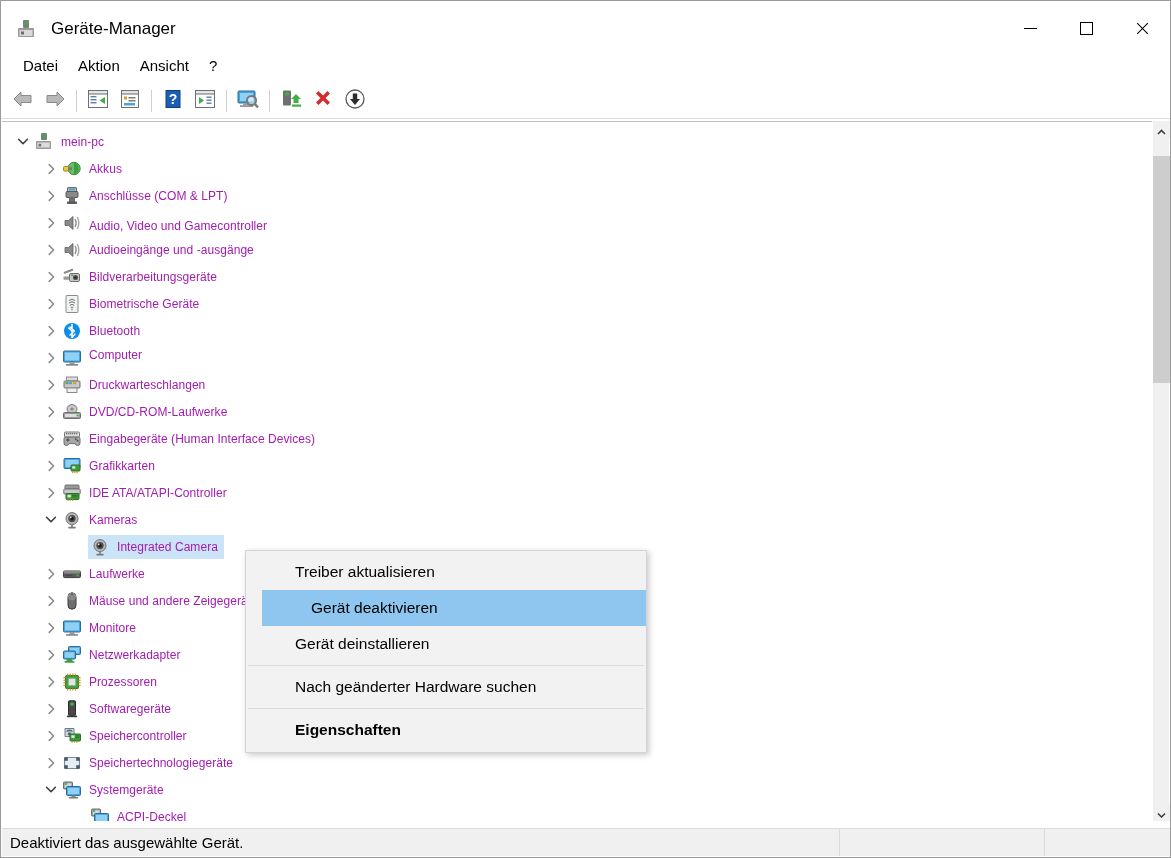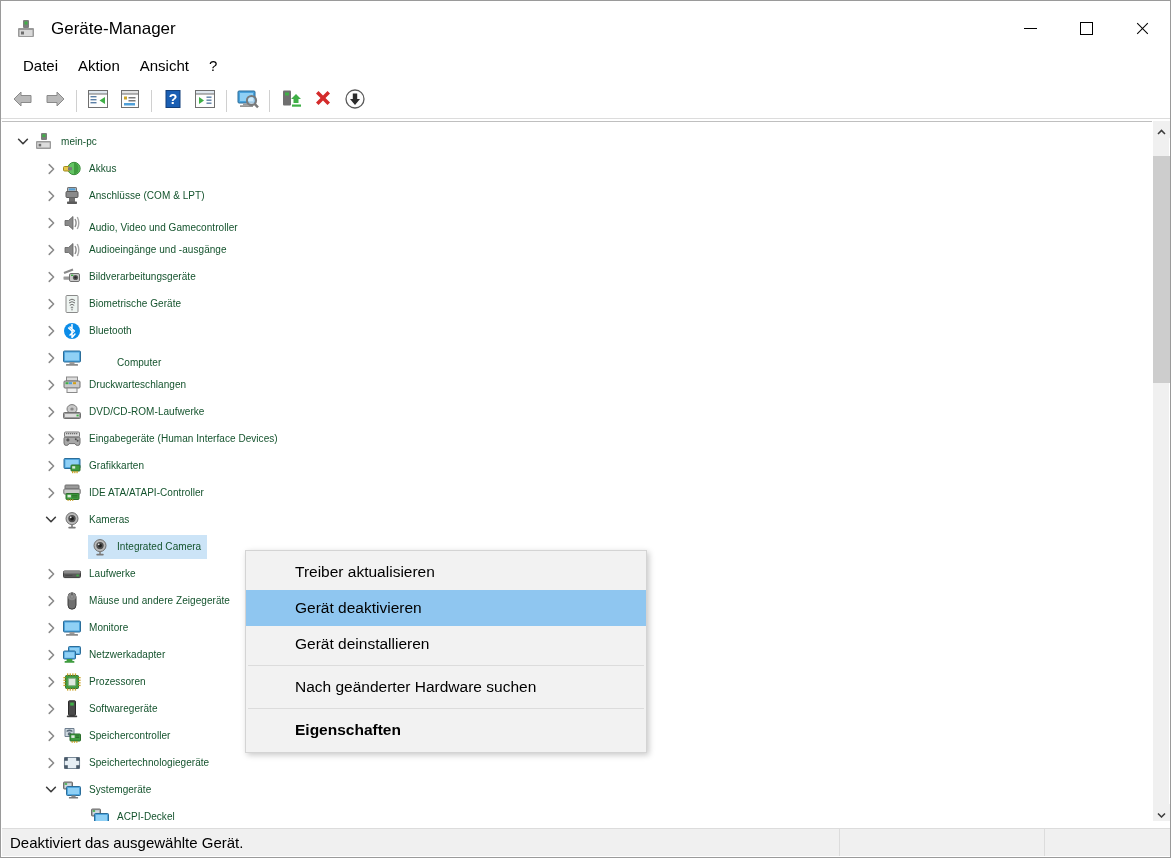--- a/index.html
+++ b/index.html
@@ -164,22 +164,22 @@
     line-height: 1;
   }
   .chev svg { display: block; }
   .node-icon {
     width: 20px; height: 20px;
     flex: 0 0 20px;
     margin-right: 7px;
     position: relative;
   }
   .node-label {
-    font-size: 10px;
-    color: #14532d;
+    font-size: 12px;
+    color: #a21caf;
     letter-spacing: 0.05px;
   }
   .sel-wrap {
     display: inline-flex;
     align-items: center;
     background: #cce4f7;
     padding: 2px 6px 2px 2px;
     border-radius: 0;
   }
 
@@ -252,21 +252,21 @@
   .ctx-item {
     height: 36px;
     display: flex;
     align-items: center;
     padding-left: 49px;
     font-size: 15.5px;
     color: #000;
     cursor: default;
     box-sizing: border-box;
   }
-  .ctx-item.highlight { background: #8fc6f0; }
+  .ctx-item.highlight { background: #8fc6f0; margin-left: 16px; }
   .ctx-item.bold { font-weight: bold; }
   .ctx-sep {
     height: 1px;
     background: #dcdcdc;
     margin: 3px 2px;
   }
 </style>
 </head>
 <body>
 
@@ -551,21 +551,21 @@
               </svg></span>
             <span class="node-label">Bluetooth</span>
           </span>
         </div>
         <div class="tree-row" style="padding-left: 40px;">
           <span class="chev">
             <svg width="9" height="12" viewBox="0 0 9 12">
               <path d="M2.2 1.6 L6.6 6 L2.2 10.4" fill="none" stroke="#8a8a8a" stroke-width="1.5" stroke-linecap="round" stroke-linejoin="round"></path>
             </svg>
           </span>
-          <span style="display: inline-flex; align-items: flex-end; padding: 2px 6px 2px 2px; gap: 28px;">
+          <span style="display: inline-flex; align-items: flex-start; padding: 2px 6px 2px 2px;">
             <span class="node-icon"><svg width="20" height="20" viewBox="0 0 20 20">
                 <rect x="1.5" y="3" width="17" height="11" rx="1" fill="#4aa3dd" stroke="#2b6d99"></rect>
                 <rect x="3" y="4.5" width="14" height="8" fill="#8fd0f5"></rect>
                 <rect x="7.5" y="14" width="5" height="2" fill="#9a9a9a"></rect>
                 <rect x="4" y="16" width="12" height="1.8" rx="0.6" fill="#8a8a8a"></rect>
               </svg></span>
             <span class="node-label">Computer</span>
           </span>
         </div>
         <div class="tree-row" style="padding-left: 40px;">

